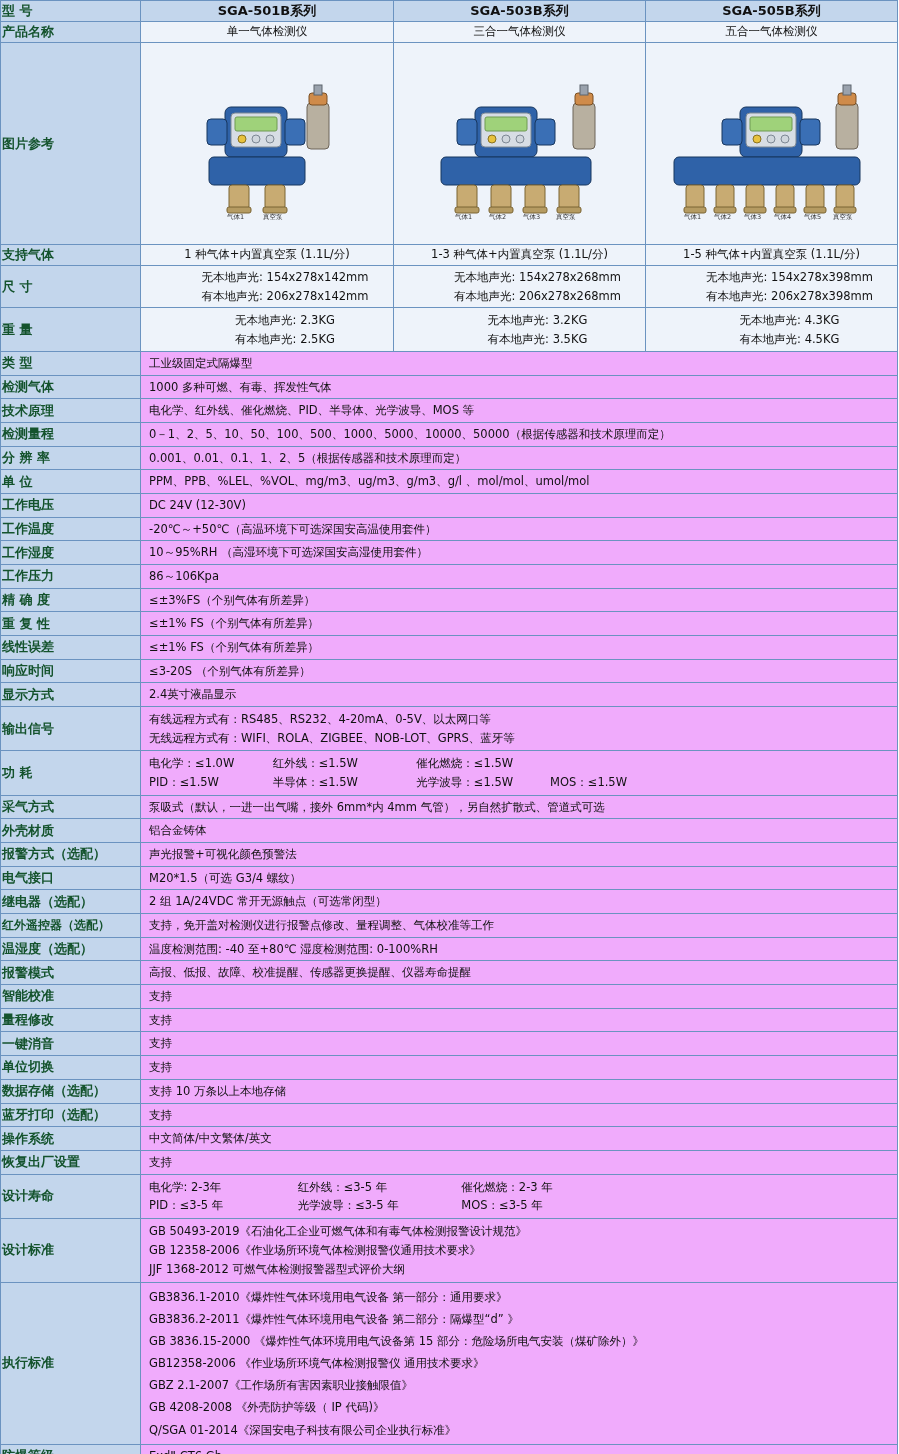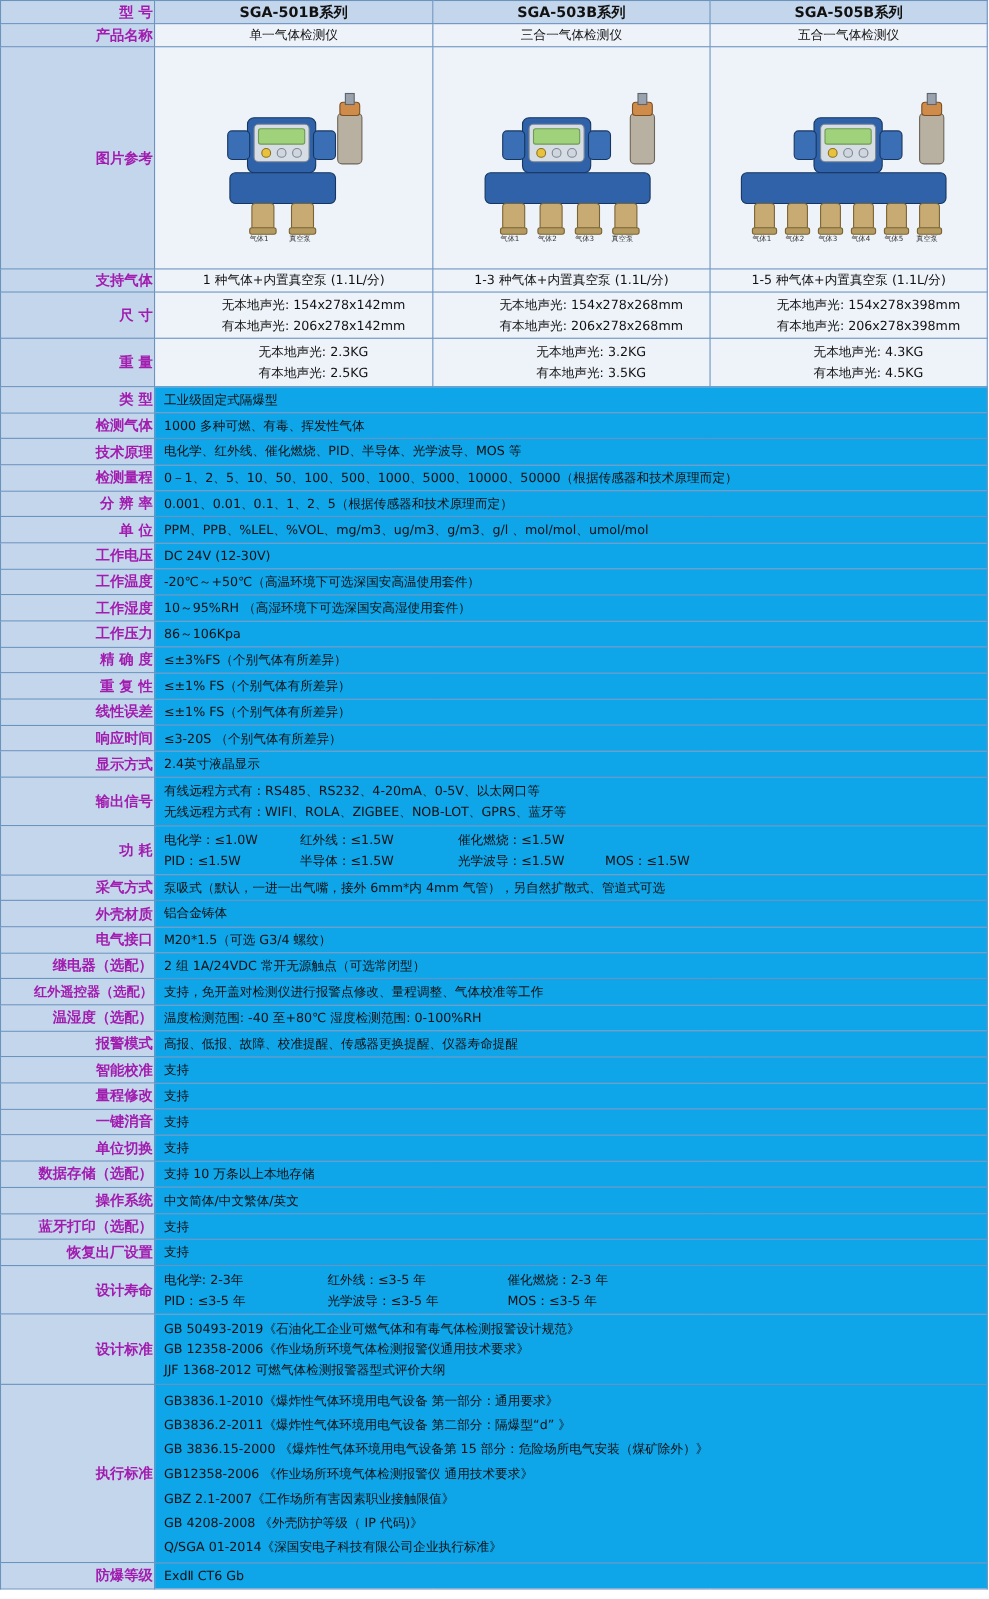--- a/index.html
+++ b/index.html
@@ -1,22 +1,22 @@
 <!DOCTYPE html>
 <html><head>
 <meta charset="utf-8">
 <style>
   html,body{margin:0;padding:0;background:#ffffff;}
   body{font-family:"DejaVu Sans","Liberation Sans",sans-serif;}
   #sheet{width:899px;height:1454px;position:relative;overflow:hidden;}
   table{border-collapse:collapse;width:897px;margin:0;table-layout:fixed;}
   td{border:1px solid #6b93c0;vertical-align:middle;font-size:12px;color:#111;}
-  .lbl{background:#c3d6ec;text-align:right;font-weight:bold;font-size:13px;color:#a21caf;width:140px;
+  .lbl{background:#c3d6ec;text-align:left;font-weight:bold;font-size:13px;color:#14532d;width:140px;
        letter-spacing:0px;}
-  .val{background:#0ea5e9;padding:3px 6px 3px 8px;font-size:11.5px;line-height:1.45;}
+  .val{background:#f0abfc;padding:3px 6px 3px 8px;font-size:11.5px;line-height:1.45;}
   .valc{background:#eef3fa;text-align:center;font-size:11.5px;line-height:1.5;}
   .hdr{background:#c3d6ec;text-align:center;font-weight:bold;font-size:13px;margin-top:33px;}
   .imgcell{background:#eef3fa;text-align:center;padding:20px 0;}
   .two-line div{line-height:1.6;margin-left:36px;}
   .multi div{padding:1px 0;}
   
   .dev{position:relative;display:inline-block;}
   .dev svg{display:block;}
   .glabel{font-size:6.5px;fill:#333;font-family:"DejaVu Sans",sans-serif;}
 </style>
@@ -281,20 +281,24 @@
 
   <tr>
     <td class="lbl">采气方式</td>
     <td class="val" colspan="3">泵吸式（默认，一进一出气嘴，接外 6mm*内 4mm 气管），另自然扩散式、管道式可选</td>
   </tr>
   <tr>
     <td class="lbl">外壳材质</td>
     <td class="val" colspan="3">铝合金铸体</td>
   </tr>
   <tr>
+    <td class="lbl">报警方式（选配）</td>
+    <td class="val" colspan="3">声光报警+可视化颜色预警法</td>
+  </tr>
+  <tr>
     <td class="lbl">电气接口</td>
     <td class="val" colspan="3">M20*1.5（可选 G3/4 螺纹）</td>
   </tr>
   <tr>
     <td class="lbl">继电器（选配）</td>
     <td class="val" colspan="3">2 组 1A/24VDC 常开无源触点（可选常闭型）</td>
   </tr>
   <tr>
     <td class="lbl" style="font-size:12px">红外遥控器（选配）</td>
     <td class="val" colspan="3">支持，免开盖对检测仪进行报警点修改、量程调整、气体校准等工作</td>
@@ -321,26 +325,26 @@
   </tr>
   <tr>
     <td class="lbl">单位切换</td>
     <td class="val" colspan="3">支持</td>
   </tr>
   <tr>
     <td class="lbl">数据存储（选配）</td>
     <td class="val" colspan="3">支持 10 万条以上本地存储</td>
   </tr>
   <tr>
+    <td class="lbl">蓝牙打印（选配）</td>
+    <td class="val" colspan="3">支持</td>
+  </tr>
+  <tr>
     <td class="lbl">操作系统</td>
     <td class="val" colspan="3">中文简体/中文繁体/英文</td>
-  </tr>
-  <tr>
-    <td class="lbl">蓝牙打印（选配）</td>
-    <td class="val" colspan="3">支持</td>
   </tr>
   <tr>
     <td class="lbl">恢复出厂设置</td>
     <td class="val" colspan="3">支持</td>
   </tr>
 
   <tr style="height:44px">
     <td class="lbl">设计寿命</td>
     <td class="val multi" colspan="3">
       <div>

